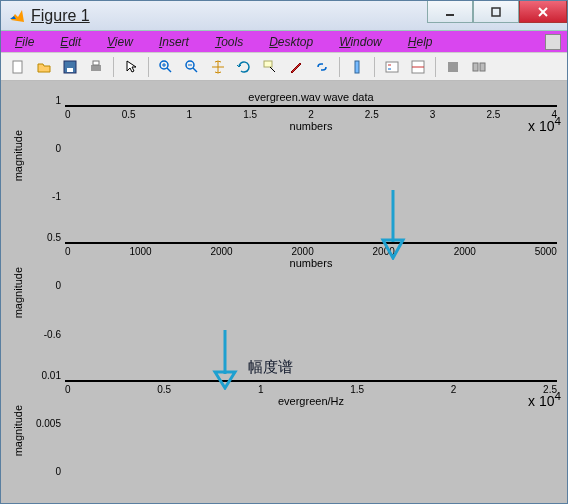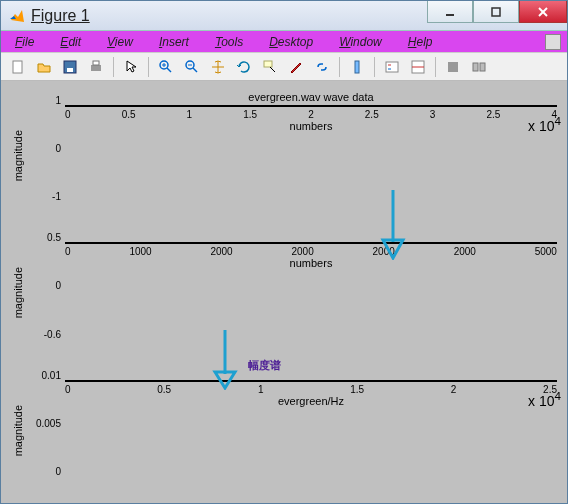--- a/index.html
+++ b/index.html
@@ -25,21 +25,21 @@
   .plot:last-child { margin-bottom:2px; }
   .ylabel { writing-mode: vertical-rl; transform: rotate(180deg); font-size:11px; text-align:center; width:14px; color:#000; display:flex; align-items:center; justify-content:center; }
   .yticks { width:40px; display:flex; flex-direction:column; justify-content:space-between; align-items:flex-end; font-size:10px; padding:4px 4px 18px 0; color:#000;}
   .axes { flex:1; display:flex; flex-direction:column; }
   .axtitle { text-align:center; font-size:11px; height:14px; }
   .plotarea { flex:1; border:1px solid #000; background:#fff; position:relative; overflow:hidden; }
   .xticks { display:flex; justify-content:space-between; font-size:10px; padding:2px 0 0 0; }
   .xlabel { text-align:center; font-size:11px; }
   .xexp { position:absolute; right:-4px; bottom:-2px; font-size:14px; }
   .plotwrap { position:relative; flex:1; }
-  .annot { position:absolute; color:#4c1d95; font-size:11px;font-weight:bold; }
+  .annot { position:absolute; color:#0f172a; font-size:15px; }
   svg.wave { position:absolute; inset:0; width:100%; height:100%; }
 </style>
 </head>
 <body>
 
 <div class="window">
 
   <div class="titlebar">
     <span class="icon">
       <svg width="16" height="16" viewBox="0 0 16 16">

